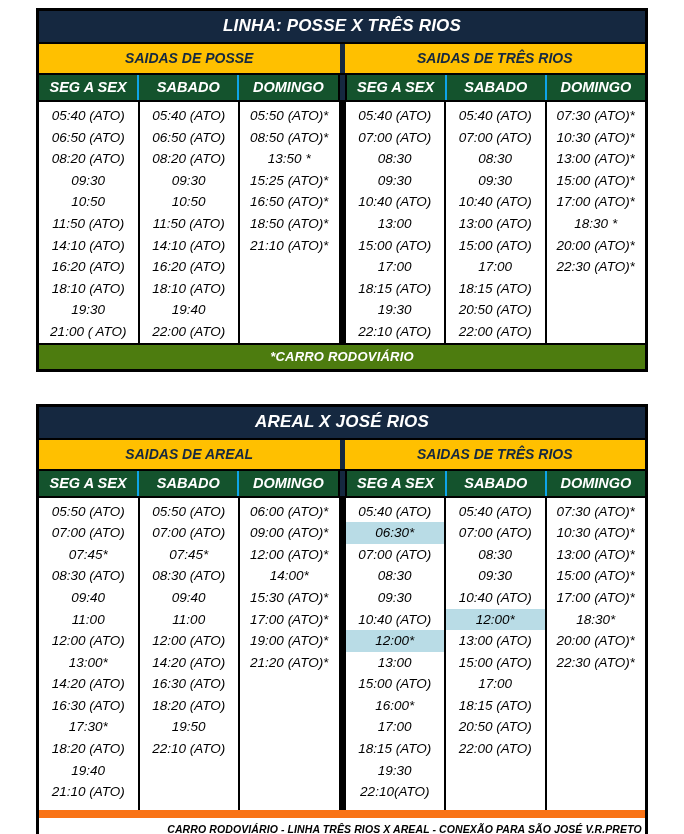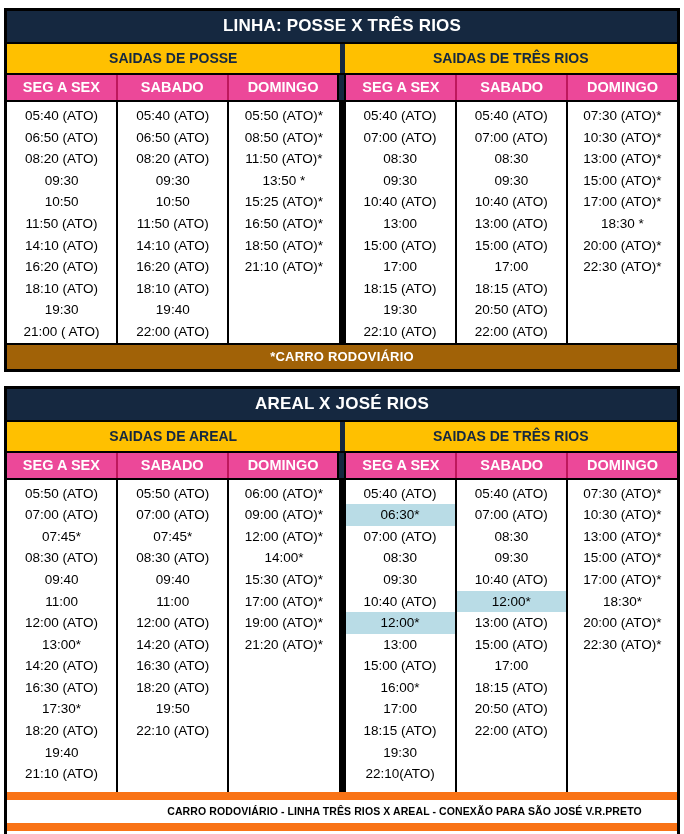--- a/index.html
+++ b/index.html
@@ -1,36 +1,36 @@
 <!DOCTYPE html>
 <html><head>
 <meta charset="utf-8">
 <style>
   html,body{margin:0;padding:0;background:#ffffff;}
   body{width:684px;font-family:"Liberation Sans",sans-serif;-webkit-font-smoothing:antialiased;}
   .page{width:684px;padding-top:8px;}
-  .tbl{width:676px;margin:0 auto 14px auto;border:3px solid #000;box-sizing:border-box;background:#fff;}
+  .tbl{width:612px;margin:0 auto 32px auto;border:3px solid #000;box-sizing:border-box;background:#fff;font-style:italic;}
   .title{background:#152840;color:#fff;font-weight:bold;font-size:17px;text-align:center;
          padding:5px 0 6px 0;border-bottom:2px solid #000;letter-spacing:.2px;}
   .sec-row{display:flex;border-bottom:2px solid #000;}
   .sec{flex:1;background:#FFC000;color:#152840;font-weight:bold;font-size:14px;text-align:center;padding:6px 0 7px 0;}
   .mid{width:5px;background:#152840;flex:0 0 auto;}
   .mid.black{background:#000;}
   .col-row{display:flex;border-bottom:2px solid #000;}
-  .col-cell{flex:1;background:#ec4899;color:#fff;font-weight:bold;font-size:14.5px;text-align:center;padding:4px 0 5px 0;}
-  .col-cell + .col-cell{border-left:2px solid #be185d;}
+  .col-cell{flex:1;background:#14532d;color:#fff;font-weight:bold;font-size:14.5px;text-align:center;padding:4px 0 5px 0;}
+  .col-cell + .col-cell{border-left:2px solid #0ea5e9;}
   .col-row .mid{background:#152840;border-left:2px solid #000;border-right:2px solid #000;box-sizing:content-box;}
   .body{display:flex;align-items:stretch;}
   .body-t1{min-height:238px;}
   .body-t2{min-height:312px;}
   .bcol{flex:1;padding-top:3px;}
   .body > .bcol:not(:first-child){border-left:2px solid #000;}
   .time{height:21.6px;line-height:21.6px;font-size:13.5px;color:#000;text-align:center;white-space:pre;}
   .time.hl{background:#B9DCE6;}
-  .foot{background:#a16207;color:#fff;font-weight:bold;font-size:13px;text-align:center;
+  .foot{background:#4d7c0f;color:#fff;font-weight:bold;font-size:13px;text-align:center;
         padding:4px 0 5px 0;border-top:2px solid #000;letter-spacing:.2px;}
   .legend-row{display:flex;border-top:8px solid #f97316;height:23px;align-items:center;padding-left:15px;}
   .legend-key{width:108px;flex:0 0 auto;border-right:2px solid #000;display:flex;align-items:center;justify-content:center;
               font-size:12px;font-weight:bold;color:#000;}
   .legend-key.swatch{background:#B9DCE6;}
   .legend-text{flex:1;display:flex;align-items:center;justify-content:center;
                font-size:10.5px;font-weight:bold;color:#000;letter-spacing:.1px;}
 </style>
 </head>
 <body>
@@ -79,21 +79,20 @@
           <div class="time">11:50 (ATO)</div>
           <div class="time">14:10 (ATO)</div>
           <div class="time">16:20 (ATO)</div>
           <div class="time">18:10 (ATO)</div>
           <div class="time">19:40</div>
           <div class="time">22:00 (ATO)</div>
         </div>
         <div class="bcol">
           <div class="time">05:50 (ATO)*</div>
           <div class="time">08:50 (ATO)*</div>
-          <div class="time">11:50 (ATO)*</div>
           <div class="time">13:50 *</div>
           <div class="time">15:25 (ATO)*</div>
           <div class="time">16:50 (ATO)*</div>
           <div class="time">18:50 (ATO)*</div>
           <div class="time">21:10 (ATO)*</div>
         </div>
         <div class="mid black"></div>
         <div class="bcol">
           <div class="time">05:40 (ATO)</div>
           <div class="time">07:00 (ATO)</div>

